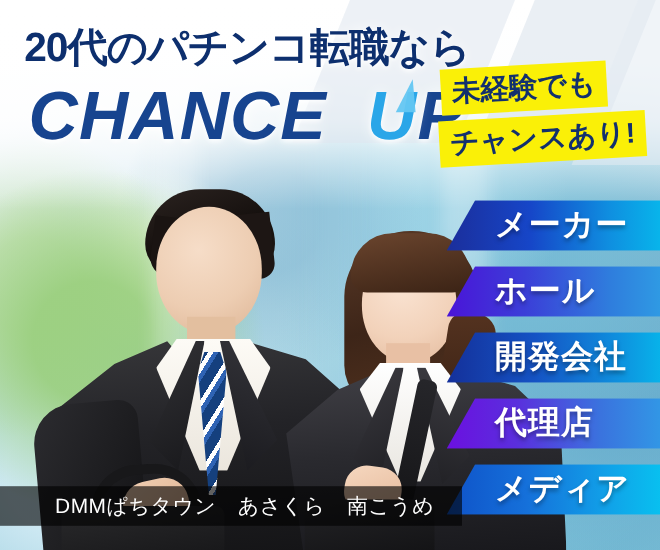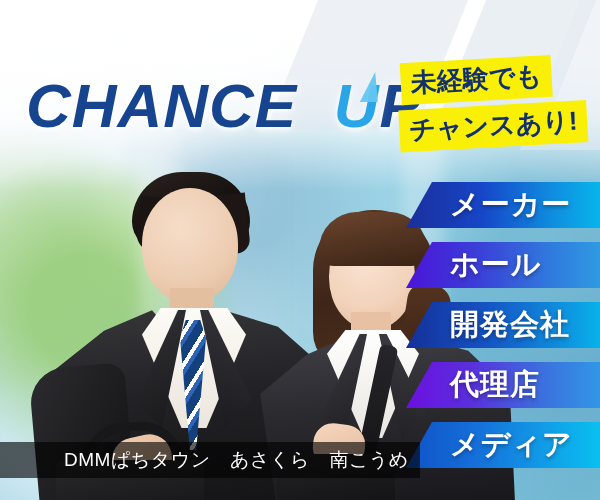--- a/index.html
+++ b/index.html
@@ -234,21 +234,21 @@
   .cat.c4 .plate{background:linear-gradient(90deg,#6b10e0 0%,#5a2fdd 30%,#3a73de 66%,#2fa2e8 100%);}
   .cat.c5 .plate{background:linear-gradient(90deg,#0f52c8 0%,#1570da 34%,#11a0e8 68%,#05cbf2 100%);}
 
   
   .credit{
     position:absolute;left:0;bottom:22px;width:420px;height:36px;
     background:rgba(0,0,0,.62);
     display:flex;align-items:center;
   }
   .credit .names{
-    color:#fff;font-size:19px;letter-spacing:.5px;padding-left:64px;white-space:nowrap;
+    color:#fff;font-size:19px;letter-spacing:.5px;padding-left:50px;white-space:nowrap;
   }
 </style>
 </head>
 <body>
 
 <div id="banner">
 
   <div class="bg-base"></div>
   <div class="bg-bands"></div>
   <div class="bg-topwash"></div>
@@ -279,20 +279,21 @@
     <div class="neck"></div>
     <div class="jacket"></div>
     <div class="blouse"></div>
     <div class="lapelL"></div>
     <div class="lapelR"></div>
     <div class="strap"></div>
     <div class="hand"></div>
     <div class="bag"></div>
   </div>
 
+  <div class="headline">20代のパチンコ転職なら</div>
 
   <div class="logo">
     <span>CHANCE</span>
     <span>&nbsp;</span><span class="u">U</span><span class="up">P</span>
   </div>
 
   <div class="badge">
     <div class="line line1">未経験でも</div>
     <div class="line line2">チャンスあり!</div>
   </div>

